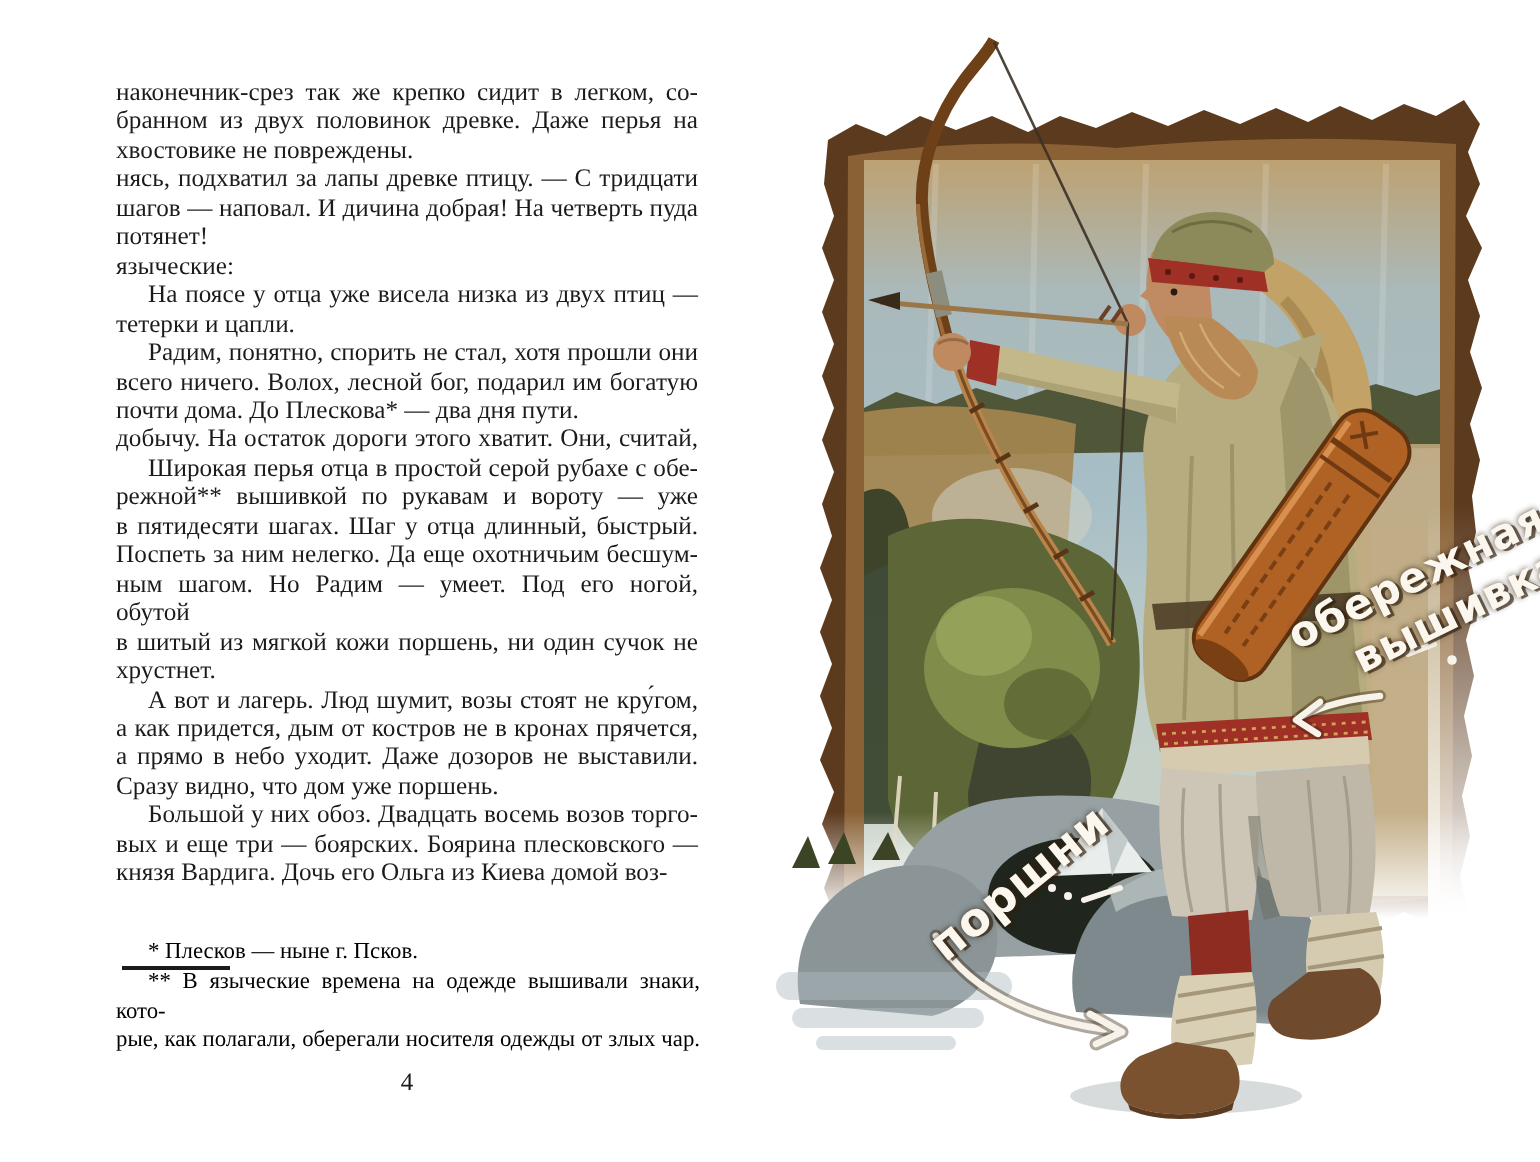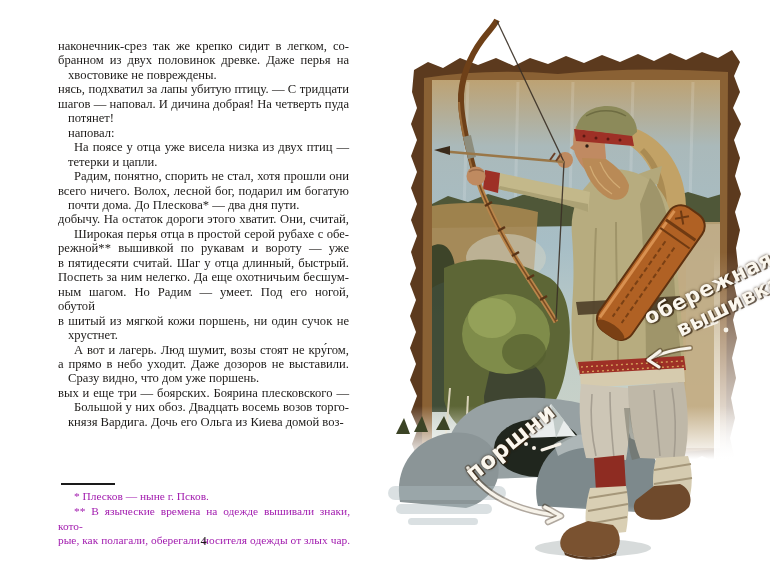--- a/index.html
+++ b/index.html
@@ -4,25 +4,25 @@
 <style>
   html,body{margin:0;padding:0;}
   body{width:770px;height:581px;background:#ffffff;overflow:hidden;position:relative;
        font-family:"Liberation Serif", serif;}
   .spread{position:absolute;left:0;top:0;width:770px;height:581px;background:#ffffff;}
 
   
   .text-column{position:absolute;left:58px;top:39px;width:291px;color:#1d1b19;font-family:Liberation Serif, serif;}
   .line{font-size:12.6px;line-height:14.45px;text-align:justify;text-align-last:justify;
         text-justify:inter-word;white-space:normal;}
-  .line.last{text-align-last:left;margin-left:10px;}
+  .line.last{text-align-last:left;}
   .line.ind{text-indent:16px;}
 
   .footnote-rule{position:absolute;left:61px;top:483px;width:54px;height:1.5px;background:#1a1a1a;}
-  .footnotes{position:absolute;left:58px;top:489px;width:292px;color:#a21caf;}
+  .footnotes{position:absolute;left:58px;top:469px;width:292px;color:#000000;}
   .fline{font-size:11.4px;line-height:14.8px;text-align:justify;text-align-last:justify;text-justify:inter-word;}
   .fline.last{text-align-last:left;}
   .fline.ind{text-indent:16px;}
 
   .page-number{position:absolute;left:58px;top:534px;width:291px;text-align:center;
                font-size:12.5px;color:#1d1b19;}
 
   
   .illu{position:absolute;left:388px;top:8px;width:382px;height:565px;}
   .illu svg{position:absolute;left:0;top:0;}
@@ -37,42 +37,43 @@
 </style>
 </head>
 <body>
 
 <div class="spread">
 
   <div class="text-column">
       <div class="line">наконечник-срез так же крепко сидит в легком, со-</div>
       <div class="line">бранном из двух половинок древке. Даже перья на</div>
       <div class="line last">хвостовике не повреждены.</div>
-      <div class="line">нясь, подхватил за лапы убитую птицу. — С тридцати</div>
+      <div class="line">нясь, подхватил за лапы древке птицу. — С тридцати</div>
       <div class="line">шагов — наповал. И дичина добрая! На четверть пуда</div>
       <div class="line last">потянет!</div>
-      <div class="line last">наповал:</div>
+      <div class="line last">языческие:</div>
       <div class="line ind">На поясе у отца уже висела низка из двух птиц —</div>
       <div class="line last">тетерки и цапли.</div>
       <div class="line ind">Радим, понятно, спорить не стал, хотя прошли они</div>
       <div class="line">всего ничего. Волох, лесной бог, подарил им богатую</div>
       <div class="line last">почти дома. До Плескова* — два дня пути.</div>
       <div class="line">добычу. На остаток дороги этого хватит. Они, считай,</div>
       <div class="line ind">Широкая перья отца в простой серой рубахе с обе-</div>
       <div class="line">режной** вышивкой по рукавам и вороту — уже</div>
-      <div class="line">в пятидесяти считай. Шаг у отца длинный, быстрый.</div>
+      <div class="line">в пятидесяти шагах. Шаг у отца длинный, быстрый.</div>
       <div class="line">Поспеть за ним нелегко. Да еще охотничьим бесшум-</div>
       <div class="line">ным шагом. Но Радим — умеет. Под его ногой, обутой</div>
       <div class="line">в шитый из мягкой кожи поршень, ни один сучок не</div>
       <div class="line last">хрустнет.</div>
       <div class="line ind">А вот и лагерь. Люд шумит, возы стоят не кру́гом,</div>
+      <div class="line">а как придется, дым от костров не в кронах прячется,</div>
       <div class="line">а прямо в небо уходит. Даже дозоров не выставили.</div>
       <div class="line last">Сразу видно, что дом уже поршень.</div>
+      <div class="line ind">Большой у них обоз. Двадцать восемь возов торго-</div>
       <div class="line">вых и еще три — боярских. Боярина плесковского —</div>
-      <div class="line ind">Большой у них обоз. Двадцать восемь возов торго-</div>
       <div class="line last">князя Вардига. Дочь его Ольга из Киева домой воз-</div>
     </div>
   <div class="footnote-rule"></div>
   <div class="footnotes">
       <div class="fline last ind">* Плесков — ныне г. Псков.</div>
       <div class="fline ind">** В языческие времена на одежде вышивали знаки, кото-</div>
       <div class="fline">рые, как полагали, оберегали носителя одежды от злых чар.</div>
     </div>
   <div class="page-number">4</div>
 

